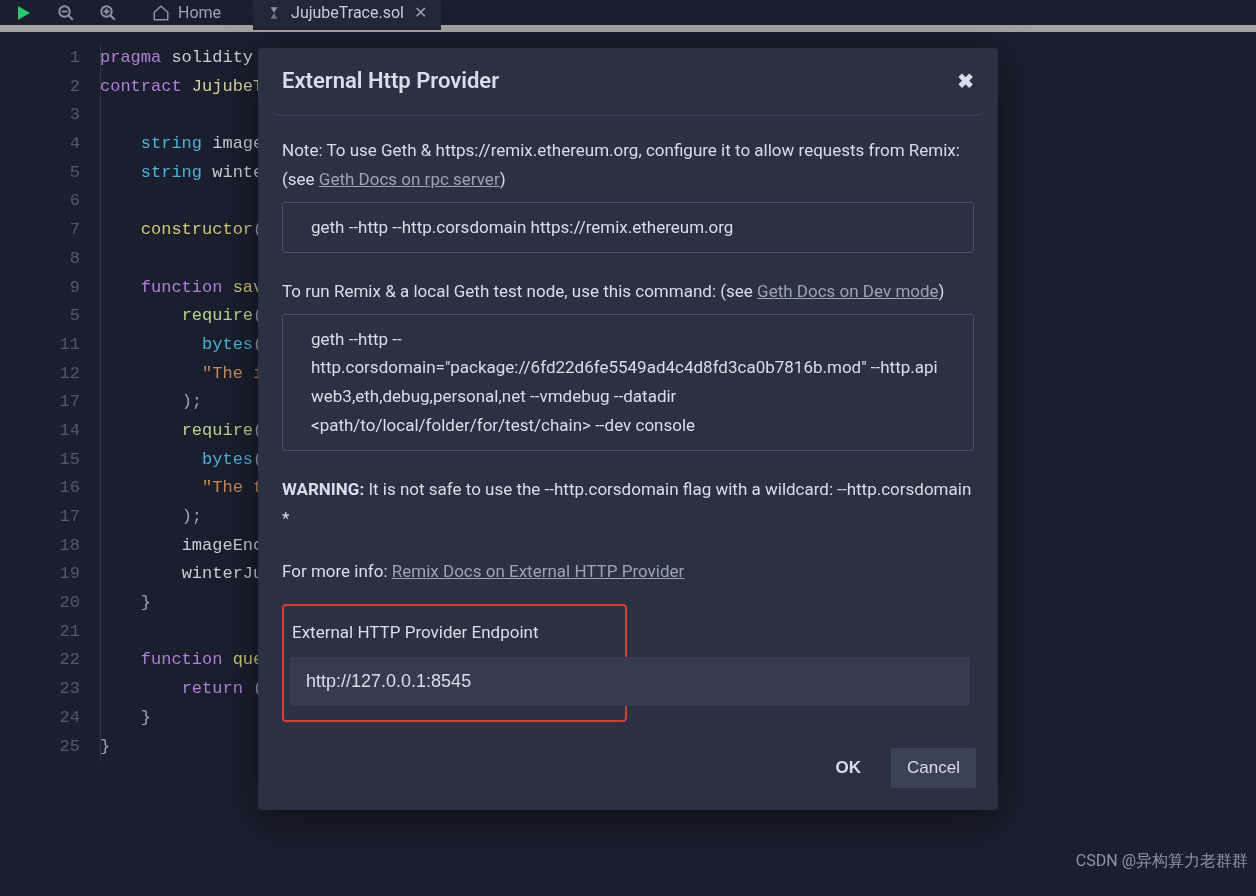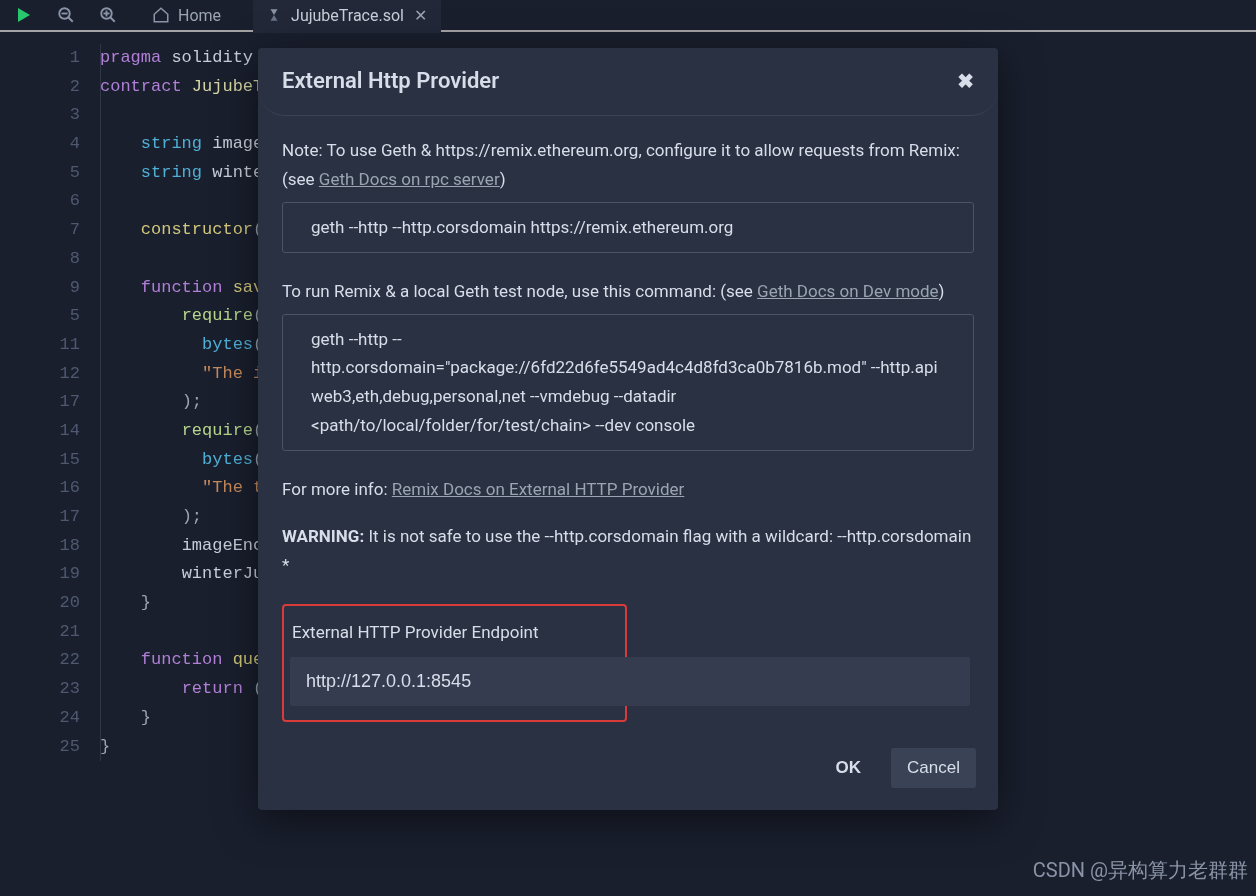--- a/index.html
+++ b/index.html
@@ -12,21 +12,21 @@
     position: relative;
   }
 
   
   .toolbar {
     height: 32px;
     display: flex;
     align-items: center;
     padding: 0 12px;
     gap: 18px;
-    border-bottom: 2px solid #a3a3a3;
+    border-bottom: 7px solid #a3a3a3;
   }
   .toolbar-icon {
     width: 24px; height: 24px;
     display: flex; align-items: center; justify-content: center;
     cursor: pointer;
     color: #8a94a6;
   }
   .play-icon svg { fill: #28c76f; }
   .home-item { display:flex; align-items:center; gap:8px; padding:6px 14px; cursor:pointer; color:#9aa5b1;}
   .tab-item {
@@ -143,23 +143,23 @@
     border-radius: 3px;
     cursor: pointer;
     border: none;
   }
   .btn-ok { background: transparent; color: #d8dee9; font-weight:600;}
   .btn-cancel { background: #3a4256; color: #d8dee9; }
 
   .watermark {
     position: absolute;
     right: 8px;
-    bottom: 12px;
+    bottom: 24px;
     color: #8a94a6;
-    font-size: 20px;
+    font-size: 16px;
   }
 </style>
 </head>
 <body>
 
 <div class="toolbar">
   <div class="toolbar-icon play-icon">
     <svg width="16" height="16" viewBox="0 0 16 16">
         <polygon points="2,1 14,8 2,15"></polygon>
       </svg>
@@ -263,26 +263,26 @@
       <p>
         <span>Note: To use Geth &amp; https://remix.ethereum.org, configure it to allow requests from Remix:(see </span><a>Geth Docs on rpc server</a><span>)</span>
       </p>
       <div class="cmd-box">geth --http --http.corsdomain https://remix.ethereum.org</div>
 
       <p>
         <span>To run Remix &amp; a local Geth test node, use this command: (see </span><a>Geth Docs on Dev mode</a><span>)</span>
       </p>
       <div class="cmd-box">geth --http --http.corsdomain="package://6fd22d6fe5549ad4c4d8fd3ca0b7816b.mod" --http.api web3,eth,debug,personal,net --vmdebug --datadir &lt;path/to/local/folder/for/test/chain&gt; --dev console</div>
 
+      <p style="margin-bottom:24px;">
+        <span class="warn-label">WARNING:</span><span> It is not safe to use the --http.corsdomain flag with a wildcard: --http.corsdomain *</span>
+      </p>
+
       <p style="margin-bottom:18px;">
         <span>For more info: </span><a>Remix Docs on External HTTP Provider</a>
-      </p>
-
-      <p style="margin-bottom:24px;">
-        <span class="warn-label">WARNING:</span><span> It is not safe to use the --http.corsdomain flag with a wildcard: --http.corsdomain *</span>
       </p>
 
       <div class="highlight-box">
         <div class="endpoint-label">External HTTP Provider Endpoint</div>
         <input class="endpoint-input" value="http://127.0.0.1:8545" style="">
       </div>
     </div>
     <div class="modal-footer">
       <button class="btn btn-ok">OK</button>
       <button class="btn btn-cancel">Cancel</button>

